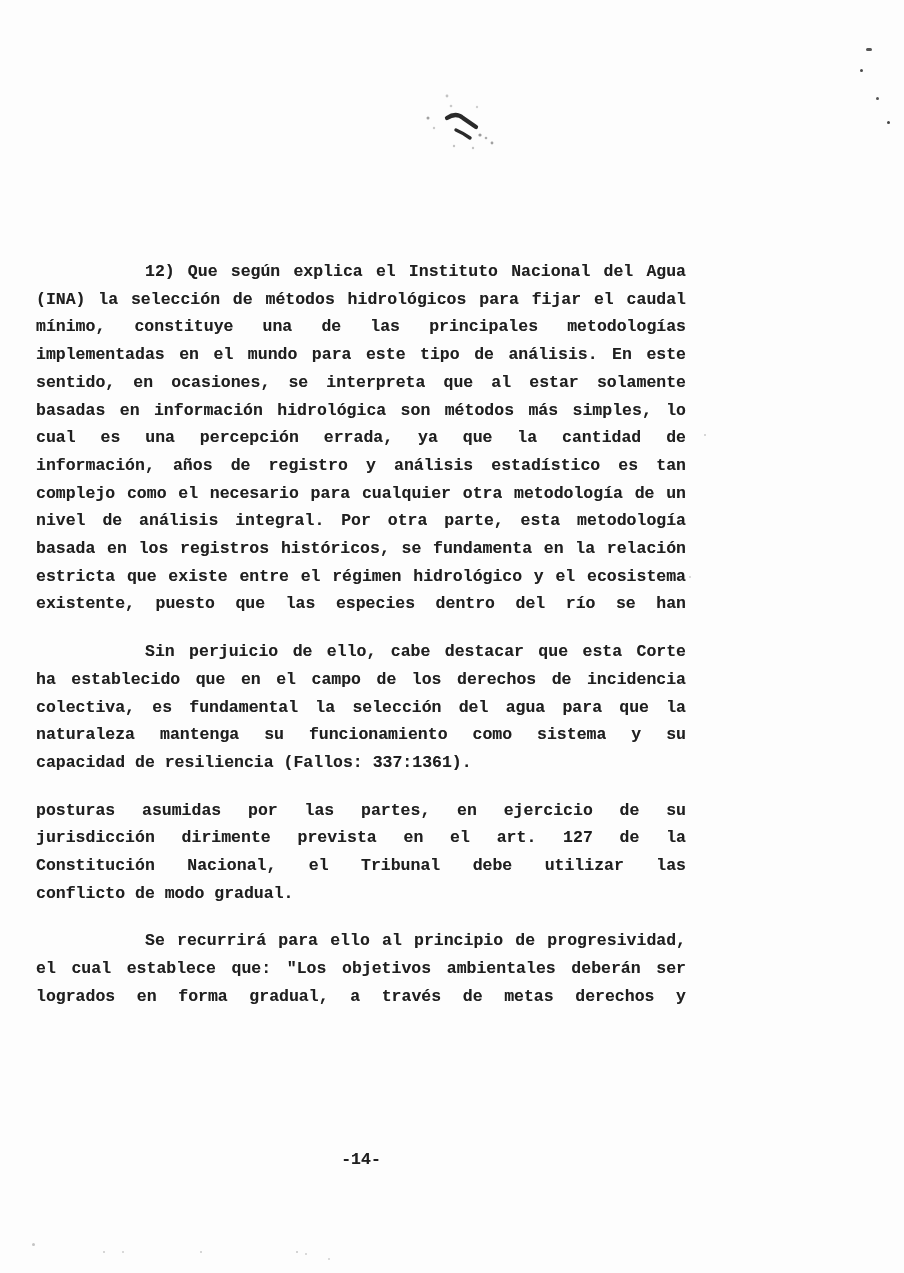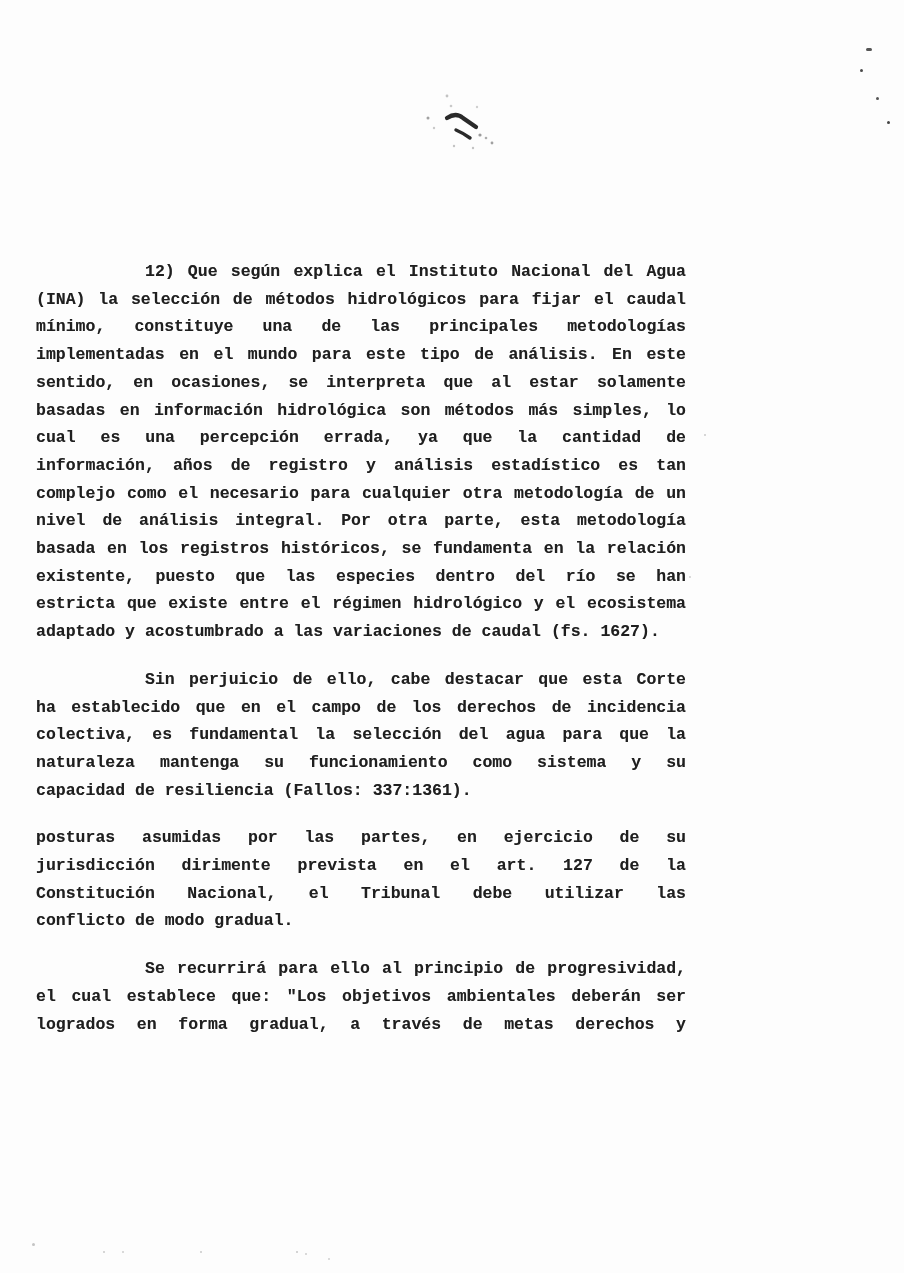--- a/index.html
+++ b/index.html
@@ -99,23 +99,22 @@
         <div class="line">(INA) la selección de métodos hidrológicos para fijar el caudal</div>
         <div class="line">mínimo, constituye una de las principales metodologías</div>
         <div class="line">implementadas en el mundo para este tipo de análisis. En este</div>
         <div class="line">sentido, en ocasiones, se interpreta que al estar solamente</div>
         <div class="line">basadas en información hidrológica son métodos más simples, lo</div>
         <div class="line">cual es una percepción errada, ya que la cantidad de</div>
         <div class="line">información, años de registro y análisis estadístico es tan</div>
         <div class="line">complejo como el necesario para cualquier otra metodología de un</div>
         <div class="line">nivel de análisis integral. Por otra parte, esta metodología</div>
         <div class="line">basada en los registros históricos, se fundamenta en la relación</div>
+        <div class="line">estricta que existe entre el régimen hidrológico y el ecosistema</div>
         <div class="line">existente, puesto que las especies dentro del río se han</div>
-        <div class="line">estricta que existe entre el régimen hidrológico y el ecosistema</div>
-        <div class="line flush">adaptado y acostumbrado a las variaciones de caudal (fs. 1627).</div>
       </div>
       <div class="para">
         <div class="line first">Sin perjuicio de ello, cabe destacar que esta Corte</div>
         <div class="line">ha establecido que en el campo de los derechos de incidencia</div>
         <div class="line">colectiva, es fundamental la selección del agua para que la</div>
         <div class="line">naturaleza mantenga su funcionamiento como sistema y su</div>
         <div class="line flush">capacidad de resiliencia (Fallos: 337:1361).</div>
       </div>
       <div class="para">
         <div class="line">posturas asumidas por las partes, en ejercicio de su</div>
@@ -123,14 +122,15 @@
         <div class="line">Constitución Nacional, el Tribunal debe utilizar las</div>
         <div class="line flush">conflicto de modo gradual.</div>
       </div>
       <div class="para">
         <div class="line first">Se recurrirá para ello al principio de progresividad,</div>
         <div class="line">el cual establece que: "Los objetivos ambientales deberán ser</div>
         <div class="line">logrados en forma gradual, a través de metas derechos y</div>
       </div>
     </div>
 
+  <div class="pagenum">-14-</div>
 
 </div>
 
 </body></html>

